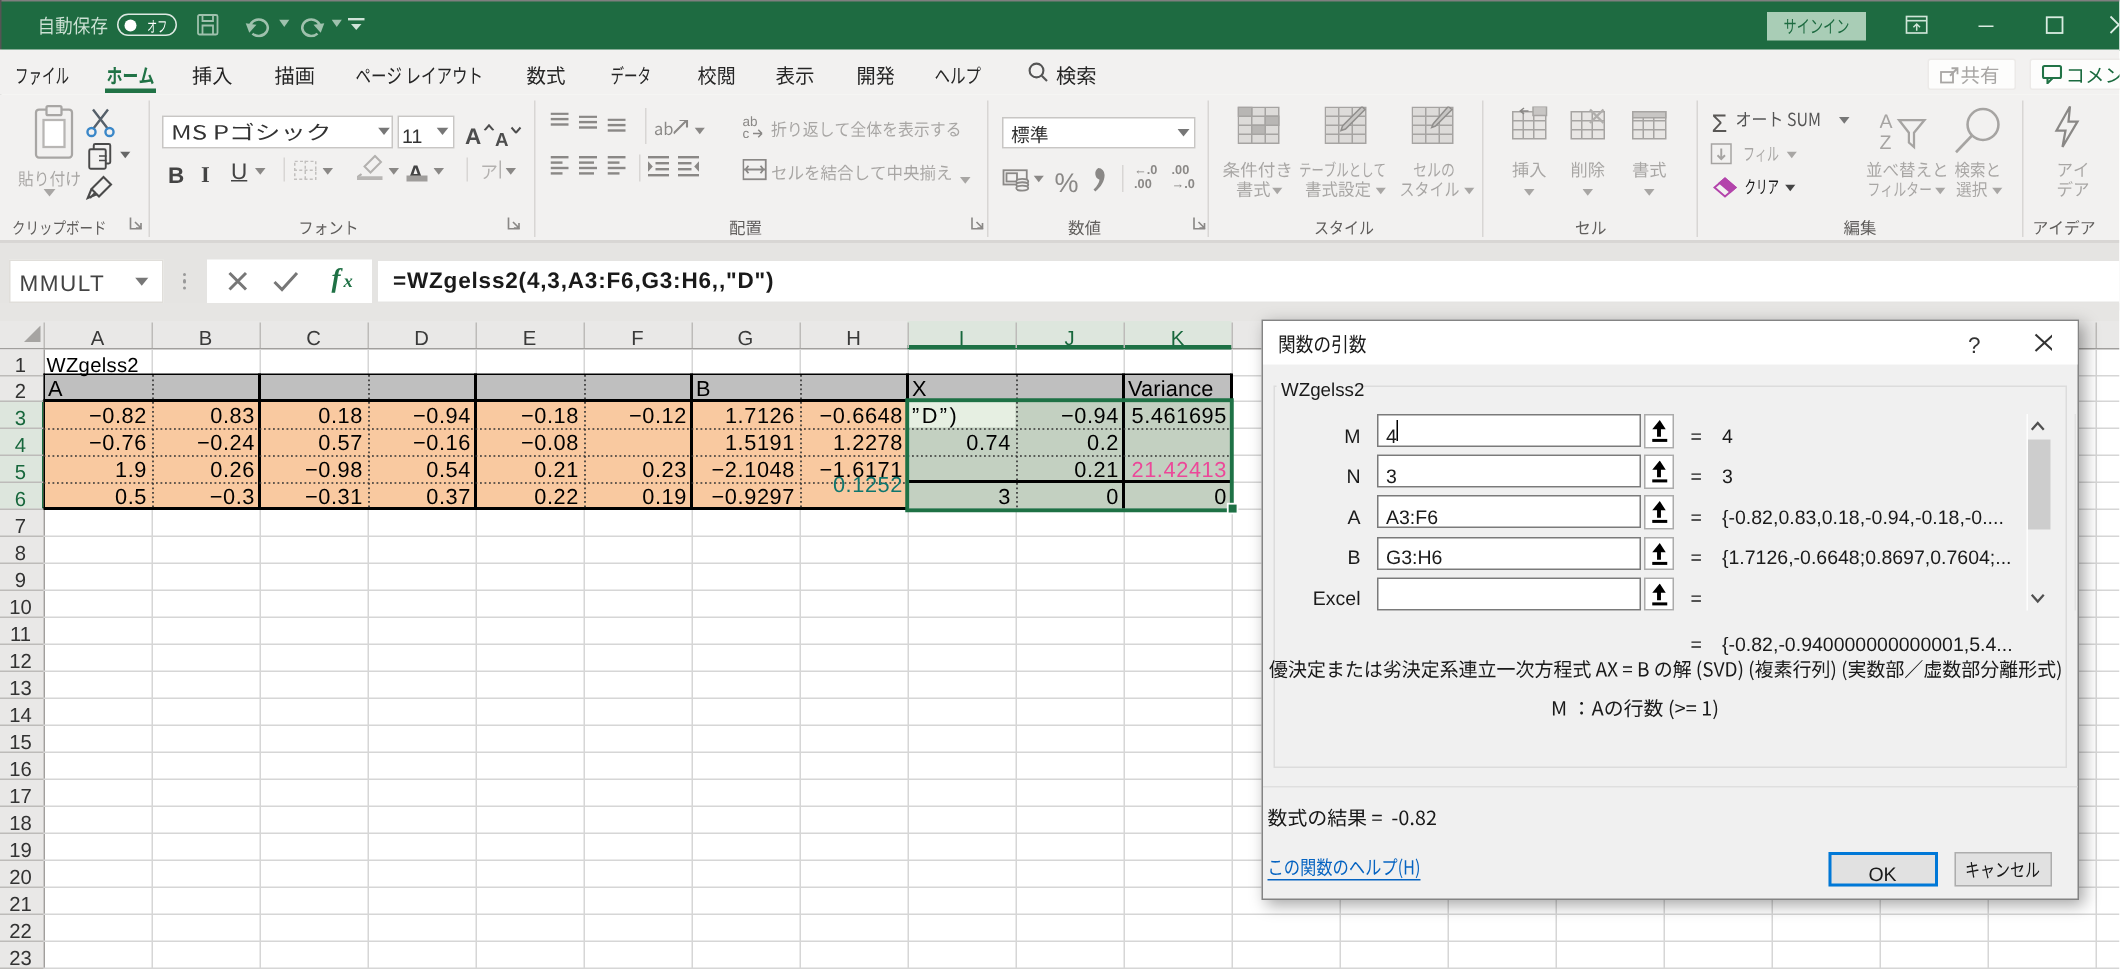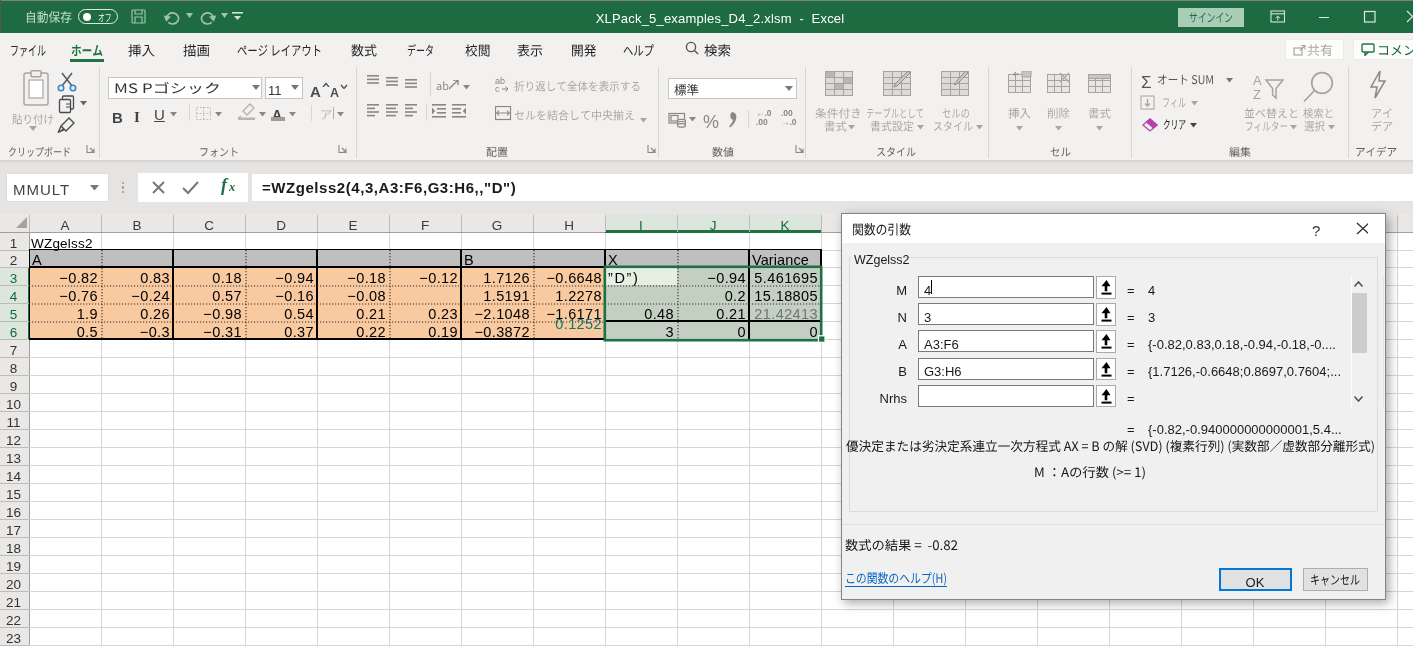--- a/index.html
+++ b/index.html
@@ -39,21 +39,20 @@
     </svg>
     <svg style="position:absolute;left:221px;top:13px" width="8" height="7" viewBox="0 0 8 7">
       <path d="M0 0h7l-3.5 5z" fill="#9fc1ad"></path>
     </svg>
     <svg style="position:absolute;left:232px;top:12px" width="12" height="10" viewBox="0 0 12 10">
       <g fill="#cfe3d8">
         <rect x="0" y="0" width="11" height="1.6"></rect>
         <path d="M2 4h7l-3.5 4z"></path>
       </g>
     </svg>
-    <div style="position:absolute;left:420px;top:8.0px;width:600px;text-align:center;font:normal 13px 'Liberation Sans',sans-serif;color:#ffffff;letter-spacing:0.2px;white-space:pre;line-height:13px;height:17px;display:flex;align-items:flex-end;justify-content:center">XLPack_5_examples_D4_2.xlsm  -  Excel</div>
     <div style="position:absolute;left:1177.5px;top:8px;width:66.5px;height:19px;background:#a9cdb6"></div>
     <svg style="position:absolute;left:1188.5px;top:10.3px;overflow:visible" width="44" height="16">
       <path transform="translate(0,12.0)" d="M0.6 -6.9V-5.9C0.7 -5.9 1.1 -5.9 1.5 -5.9H2.4V-4.0C2.4 -3.5 2.4 -3.0 2.4 -2.9H3.2C3.2 -3.0 3.1 -3.6 3.1 -4.0V-5.9H5.6V-5.4C5.6 -2.1 4.8 -1.0 3.2 -0.2L3.8 0.6C5.8 -0.7 6.3 -2.3 6.3 -5.5V-5.9H7.3C7.7 -5.9 8.0 -5.9 8.1 -5.9V-6.9C8.0 -6.9 7.7 -6.9 7.3 -6.9H6.3V-8.4C6.3 -8.8 6.4 -9.2 6.4 -9.3H5.6C5.6 -9.2 5.6 -8.8 5.6 -8.4V-6.9H3.1V-8.4C3.1 -8.8 3.2 -9.1 3.2 -9.3H2.4C2.4 -9.0 2.4 -8.6 2.4 -8.4V-6.9H1.5C1.1 -6.9 0.7 -6.9 0.6 -6.9Z M9.6 -4.3 9.9 -3.4C11.1 -3.9 12.3 -4.6 13.3 -5.4V-0.9C13.3 -0.5 13.2 0.1 13.2 0.4H14.1C14.0 0.1 14.0 -0.5 14.0 -0.9V-6.0C14.9 -6.8 15.7 -7.7 16.4 -8.7L15.8 -9.4C15.2 -8.4 14.3 -7.4 13.4 -6.6C12.4 -5.7 11.1 -4.9 9.6 -4.3Z M19.6 -8.8 19.1 -8.1C19.7 -7.5 20.8 -6.2 21.3 -5.6L21.8 -6.3C21.3 -7.0 20.2 -8.2 19.6 -8.8ZM18.8 -0.8 19.3 0.2C20.8 -0.1 21.9 -0.9 22.8 -1.6C24.1 -2.8 25.1 -4.4 25.7 -5.9L25.3 -6.9C24.8 -5.4 23.7 -3.7 22.4 -2.5C21.5 -1.8 20.4 -1.1 18.8 -0.8Z M27.2 -4.3 27.5 -3.4C28.7 -3.9 29.9 -4.6 30.9 -5.4V-0.9C30.9 -0.5 30.8 0.1 30.8 0.4H31.7C31.6 0.1 31.6 -0.5 31.6 -0.9V-6.0C32.5 -6.8 33.3 -7.7 34.0 -8.7L33.4 -9.4C32.8 -8.4 31.9 -7.4 31.0 -6.6C30.0 -5.7 28.7 -4.9 27.2 -4.3Z M37.2 -8.8 36.7 -8.1C37.3 -7.5 38.4 -6.2 38.9 -5.6L39.4 -6.3C38.9 -7.0 37.8 -8.2 37.2 -8.8ZM36.4 -0.8 36.9 0.2C38.4 -0.1 39.5 -0.9 40.4 -1.6C41.7 -2.8 42.7 -4.4 43.3 -5.9L42.9 -6.9C42.4 -5.4 41.3 -3.7 40.0 -2.5C39.1 -1.8 38.0 -1.1 36.4 -0.8Z" fill="#1e6b41"></path>
     </svg>
     <svg style="position:absolute;left:1270px;top:10px" width="16" height="14" viewBox="0 0 16 14">
       <g stroke="#cfe5d8" fill="none" stroke-width="1.1">
         <rect x="1" y="1" width="13.5" height="11"></rect>
         <path d="M1 3.8h13.5"></path>
         <path d="M7.8 10.5V6.5M5.6 8.2l2.2-2.2L10 8.2" stroke-width="1"></path>
       </g>
@@ -771,40 +770,39 @@
     <div style="position:absolute;left:202px;top:266.7px;width:400px;text-align:right;font:normal 14.5px 'Liberation Sans',sans-serif;color:#000;letter-spacing:0.4px;white-space:pre;line-height:14.5px;height:18.5px;display:flex;align-items:flex-end;justify-content:flex-end">−0.6648</div>
     <div style="position:absolute;left:346px;top:266.7px;width:400px;text-align:right;font:normal 14.5px 'Liberation Sans',sans-serif;color:#000;letter-spacing:0.4px;white-space:pre;line-height:14.5px;height:18.5px;display:flex;align-items:flex-end;justify-content:flex-end">−0.94</div>
     <div style="position:absolute;left:418px;top:266.7px;width:400px;text-align:center;font:normal 14.5px 'Liberation Sans',sans-serif;color:#000;letter-spacing:0.4px;white-space:pre;line-height:14.5px;height:18.5px;display:flex;align-items:flex-end;justify-content:flex-end">5.461695</div>
     <div style="position:absolute;left:-302px;top:284.7px;width:400px;text-align:right;font:normal 14.5px 'Liberation Sans',sans-serif;color:#000;letter-spacing:0.4px;white-space:pre;line-height:14.5px;height:18.5px;display:flex;align-items:flex-end;justify-content:flex-end">−0.76</div>
     <div style="position:absolute;left:-230px;top:284.7px;width:400px;text-align:right;font:normal 14.5px 'Liberation Sans',sans-serif;color:#000;letter-spacing:0.4px;white-space:pre;line-height:14.5px;height:18.5px;display:flex;align-items:flex-end;justify-content:flex-end">−0.24</div>
     <div style="position:absolute;left:-158px;top:284.7px;width:400px;text-align:right;font:normal 14.5px 'Liberation Sans',sans-serif;color:#000;letter-spacing:0.4px;white-space:pre;line-height:14.5px;height:18.5px;display:flex;align-items:flex-end;justify-content:flex-end">0.57</div>
     <div style="position:absolute;left:-86px;top:284.7px;width:400px;text-align:right;font:normal 14.5px 'Liberation Sans',sans-serif;color:#000;letter-spacing:0.4px;white-space:pre;line-height:14.5px;height:18.5px;display:flex;align-items:flex-end;justify-content:flex-end">−0.16</div>
     <div style="position:absolute;left:-14px;top:284.7px;width:400px;text-align:right;font:normal 14.5px 'Liberation Sans',sans-serif;color:#000;letter-spacing:0.4px;white-space:pre;line-height:14.5px;height:18.5px;display:flex;align-items:flex-end;justify-content:flex-end">−0.08</div>
     <div style="position:absolute;left:130px;top:284.7px;width:400px;text-align:right;font:normal 14.5px 'Liberation Sans',sans-serif;color:#000;letter-spacing:0.4px;white-space:pre;line-height:14.5px;height:18.5px;display:flex;align-items:flex-end;justify-content:flex-end">1.5191</div>
     <div style="position:absolute;left:202px;top:284.7px;width:400px;text-align:right;font:normal 14.5px 'Liberation Sans',sans-serif;color:#000;letter-spacing:0.4px;white-space:pre;line-height:14.5px;height:18.5px;display:flex;align-items:flex-end;justify-content:flex-end">1.2278</div>
+    <div style="position:absolute;left:274px;top:284.7px;width:400px;text-align:right;font:normal 14.5px 'Liberation Sans',sans-serif;color:#000;letter-spacing:0.4px;white-space:pre;line-height:14.5px;height:18.5px;display:flex;align-items:flex-end;justify-content:flex-end">0.74</div>
     <div style="position:absolute;left:346px;top:284.7px;width:400px;text-align:right;font:normal 14.5px 'Liberation Sans',sans-serif;color:#000;letter-spacing:0.4px;white-space:pre;line-height:14.5px;height:18.5px;display:flex;align-items:flex-end;justify-content:flex-end">0.2</div>
-    <div style="position:absolute;left:418px;top:284.7px;width:400px;text-align:right;font:normal 14.5px 'Liberation Sans',sans-serif;color:#000;letter-spacing:0.4px;white-space:pre;line-height:14.5px;height:18.5px;display:flex;align-items:flex-end;justify-content:flex-end">15.18805</div>
     <div style="position:absolute;left:-302px;top:302.7px;width:400px;text-align:right;font:normal 14.5px 'Liberation Sans',sans-serif;color:#000;letter-spacing:0.4px;white-space:pre;line-height:14.5px;height:18.5px;display:flex;align-items:flex-end;justify-content:flex-end">1.9</div>
     <div style="position:absolute;left:-230px;top:302.7px;width:400px;text-align:right;font:normal 14.5px 'Liberation Sans',sans-serif;color:#000;letter-spacing:0.4px;white-space:pre;line-height:14.5px;height:18.5px;display:flex;align-items:flex-end;justify-content:flex-end">0.26</div>
     <div style="position:absolute;left:-158px;top:302.7px;width:400px;text-align:right;font:normal 14.5px 'Liberation Sans',sans-serif;color:#000;letter-spacing:0.4px;white-space:pre;line-height:14.5px;height:18.5px;display:flex;align-items:flex-end;justify-content:flex-end">−0.98</div>
     <div style="position:absolute;left:-86px;top:302.7px;width:400px;text-align:right;font:normal 14.5px 'Liberation Sans',sans-serif;color:#000;letter-spacing:0.4px;white-space:pre;line-height:14.5px;height:18.5px;display:flex;align-items:flex-end;justify-content:flex-end">0.54</div>
     <div style="position:absolute;left:-14px;top:302.7px;width:400px;text-align:right;font:normal 14.5px 'Liberation Sans',sans-serif;color:#000;letter-spacing:0.4px;white-space:pre;line-height:14.5px;height:18.5px;display:flex;align-items:flex-end;justify-content:flex-end">0.21</div>
     <div style="position:absolute;left:58px;top:302.7px;width:400px;text-align:right;font:normal 14.5px 'Liberation Sans',sans-serif;color:#000;letter-spacing:0.4px;white-space:pre;line-height:14.5px;height:18.5px;display:flex;align-items:flex-end;justify-content:flex-end">0.23</div>
     <div style="position:absolute;left:130px;top:302.7px;width:400px;text-align:right;font:normal 14.5px 'Liberation Sans',sans-serif;color:#000;letter-spacing:0.4px;white-space:pre;line-height:14.5px;height:18.5px;display:flex;align-items:flex-end;justify-content:flex-end">−2.1048</div>
     <div style="position:absolute;left:202px;top:302.7px;width:400px;text-align:right;font:normal 14.5px 'Liberation Sans',sans-serif;color:#000;letter-spacing:0.4px;white-space:pre;line-height:14.5px;height:18.5px;display:flex;align-items:flex-end;justify-content:flex-end">−1.6171</div>
-    <div style="position:absolute;left:274px;top:302.7px;width:400px;text-align:right;font:normal 14.5px 'Liberation Sans',sans-serif;color:#000;letter-spacing:0.4px;white-space:pre;line-height:14.5px;height:18.5px;display:flex;align-items:flex-end;justify-content:flex-end">0.48</div>
     <div style="position:absolute;left:346px;top:302.7px;width:400px;text-align:right;font:normal 14.5px 'Liberation Sans',sans-serif;color:#000;letter-spacing:0.4px;white-space:pre;line-height:14.5px;height:18.5px;display:flex;align-items:flex-end;justify-content:flex-end">0.21</div>
-    <div style="position:absolute;left:418px;top:302.7px;width:400px;text-align:center;font:normal 14.5px 'Liberation Sans',sans-serif;color:#737373;letter-spacing:0.4px;white-space:pre;line-height:14.5px;height:18.5px;display:flex;align-items:flex-end;justify-content:flex-end">21.42413</div>
+    <div style="position:absolute;left:418px;top:302.7px;width:400px;text-align:center;font:normal 14.5px 'Liberation Sans',sans-serif;color:#ec4899;letter-spacing:0.4px;white-space:pre;line-height:14.5px;height:18.5px;display:flex;align-items:flex-end;justify-content:flex-end">21.42413</div>
     <div style="position:absolute;left:-302px;top:320.7px;width:400px;text-align:right;font:normal 14.5px 'Liberation Sans',sans-serif;color:#000;letter-spacing:0.4px;white-space:pre;line-height:14.5px;height:18.5px;display:flex;align-items:flex-end;justify-content:flex-end">0.5</div>
     <div style="position:absolute;left:-230px;top:320.7px;width:400px;text-align:right;font:normal 14.5px 'Liberation Sans',sans-serif;color:#000;letter-spacing:0.4px;white-space:pre;line-height:14.5px;height:18.5px;display:flex;align-items:flex-end;justify-content:flex-end">−0.3</div>
     <div style="position:absolute;left:-158px;top:320.7px;width:400px;text-align:right;font:normal 14.5px 'Liberation Sans',sans-serif;color:#000;letter-spacing:0.4px;white-space:pre;line-height:14.5px;height:18.5px;display:flex;align-items:flex-end;justify-content:flex-end">−0.31</div>
     <div style="position:absolute;left:-86px;top:320.7px;width:400px;text-align:right;font:normal 14.5px 'Liberation Sans',sans-serif;color:#000;letter-spacing:0.4px;white-space:pre;line-height:14.5px;height:18.5px;display:flex;align-items:flex-end;justify-content:flex-end">0.37</div>
     <div style="position:absolute;left:-14px;top:320.7px;width:400px;text-align:right;font:normal 14.5px 'Liberation Sans',sans-serif;color:#000;letter-spacing:0.4px;white-space:pre;line-height:14.5px;height:18.5px;display:flex;align-items:flex-end;justify-content:flex-end">0.22</div>
     <div style="position:absolute;left:58px;top:320.7px;width:400px;text-align:right;font:normal 14.5px 'Liberation Sans',sans-serif;color:#000;letter-spacing:0.4px;white-space:pre;line-height:14.5px;height:18.5px;display:flex;align-items:flex-end;justify-content:flex-end">0.19</div>
-    <div style="position:absolute;left:130px;top:320.7px;width:400px;text-align:right;font:normal 14.5px 'Liberation Sans',sans-serif;color:#000;letter-spacing:0.4px;white-space:pre;line-height:14.5px;height:18.5px;display:flex;align-items:flex-end;justify-content:flex-end">−0.3872</div>
+    <div style="position:absolute;left:130px;top:320.7px;width:400px;text-align:right;font:normal 14.5px 'Liberation Sans',sans-serif;color:#000;letter-spacing:0.4px;white-space:pre;line-height:14.5px;height:18.5px;display:flex;align-items:flex-end;justify-content:flex-end">−0.9297</div>
     <div style="position:absolute;left:202px;top:313px;width:400px;text-align:right;font:normal 14.5px 'Liberation Sans',sans-serif;color:#0f766e;letter-spacing:0.4px;white-space:pre;line-height:14.5px;height:18.5px;display:flex;align-items:flex-end;justify-content:flex-end">0.1252</div>
     <div style="position:absolute;left:274px;top:320.7px;width:400px;text-align:right;font:normal 14.5px 'Liberation Sans',sans-serif;color:#000;letter-spacing:0.4px;white-space:pre;line-height:14.5px;height:18.5px;display:flex;align-items:flex-end;justify-content:flex-end">3</div>
     <div style="position:absolute;left:346px;top:320.7px;width:400px;text-align:right;font:normal 14.5px 'Liberation Sans',sans-serif;color:#000;letter-spacing:0.4px;white-space:pre;line-height:14.5px;height:18.5px;display:flex;align-items:flex-end;justify-content:flex-end">0</div>
     <div style="position:absolute;left:418px;top:320.7px;width:400px;text-align:right;font:normal 14.5px 'Liberation Sans',sans-serif;color:#000;letter-spacing:0.4px;white-space:pre;line-height:14.5px;height:18.5px;display:flex;align-items:flex-end;justify-content:flex-end">0</div>
     <div style="position:absolute;left:608px;top:267.0px;font:normal 14.5px 'Liberation Sans',sans-serif;color:#000;letter-spacing:1.6px;white-space:pre;line-height:14.5px;height:18.5px;display:flex;align-items:flex-end">”D”)</div>
     <div style="position:absolute;left:841px;top:213px;width:545px;height:387px;background:#f0f0f0;border:1px solid #848484;box-shadow:3px 3px 10px rgba(0,0,0,0.35)"></div>
     <div style="position:absolute;left:842px;top:214px;width:543px;height:28.5px;background:#fff"></div>
     <svg style="position:absolute;left:852.0px;top:220.5px;overflow:visible" width="59" height="18">
       <path transform="translate(0,13.5)" d="M10.4 -10.8H6.4V-6.4H9.9V-0.1C9.9 0.1 9.9 0.1 9.7 0.1L8.6 0.1C8.7 -0.1 8.9 -0.2 9.0 -0.3C7.8 -0.6 6.9 -1.3 6.4 -2.2H9.0V-3.0H6.2V-3.1V-4.1H8.8V-4.8H7.4L8.0 -5.9L7.2 -6.2C7.1 -5.8 6.8 -5.3 6.6 -4.8H5.1C5.0 -5.2 4.7 -5.8 4.4 -6.2L3.8 -6.0C4.0 -5.6 4.2 -5.2 4.3 -4.8H3.0V-4.1H5.4V-3.1V-3.0H2.8V-2.2H5.3C5.0 -1.5 4.4 -0.8 2.7 -0.2C2.9 -0.1 3.1 0.2 3.2 0.4C4.8 -0.1 5.5 -0.9 5.9 -1.6C6.5 -0.6 7.3 0.1 8.5 0.4L8.6 0.2C8.7 0.4 8.8 0.8 8.8 1.1C9.6 1.1 10.1 1.1 10.4 0.9C10.7 0.7 10.8 0.4 10.8 -0.1V-10.8ZM4.5 -8.2V-7.1H1.9V-8.2ZM4.5 -9.0H1.9V-10.0H4.5ZM9.9 -8.2V-7.1H7.2V-8.2ZM9.9 -9.0H7.2V-10.0H9.9ZM1.1 -10.8V1.1H1.9V-6.4H5.4V-10.8Z M17.0 -11.1C16.8 -10.5 16.4 -9.8 16.1 -9.3L16.7 -9.0C17.0 -9.4 17.4 -10.1 17.7 -10.7ZM12.8 -10.7C13.1 -10.1 13.4 -9.4 13.5 -8.9L14.2 -9.3C14.1 -9.8 13.8 -10.5 13.4 -11.0ZM19.2 -11.4C18.9 -9.0 18.3 -6.7 17.3 -5.3C17.5 -5.1 17.9 -4.7 18.0 -4.6C18.3 -5.0 18.6 -5.6 18.9 -6.3C19.1 -4.9 19.5 -3.6 19.9 -2.5C19.3 -1.5 18.6 -0.7 17.5 -0.0C17.2 -0.4 16.7 -0.7 16.2 -1.0C16.6 -1.6 16.9 -2.4 17.0 -3.3H18.1V-4.1H14.9L15.3 -5.1L15.1 -5.1H15.6V-7.2C16.2 -6.7 16.9 -6.0 17.2 -5.7L17.7 -6.4C17.4 -6.7 16.1 -7.6 15.6 -8.0V-8.0H18.0V-8.9H15.6V-11.4H14.8V-8.9H12.3V-8.0H14.5C14.0 -7.1 13.1 -6.3 12.2 -5.9C12.4 -5.7 12.6 -5.3 12.7 -5.1C13.4 -5.6 14.2 -6.3 14.8 -7.1V-5.2L14.5 -5.3L14.0 -4.1H12.3V-3.3H13.6C13.3 -2.6 13.0 -1.9 12.7 -1.4L13.5 -1.1L13.7 -1.4C14.1 -1.2 14.4 -1.0 14.8 -0.8C14.2 -0.3 13.4 0.0 12.3 0.2C12.4 0.4 12.6 0.8 12.7 1.1C14.0 0.8 14.9 0.3 15.6 -0.3C16.1 0.0 16.6 0.4 17.0 0.7L17.3 0.4C17.4 0.6 17.6 0.9 17.7 1.1C18.8 0.4 19.7 -0.4 20.4 -1.5C21.0 -0.4 21.7 0.5 22.6 1.1C22.8 0.8 23.0 0.4 23.2 0.2C22.3 -0.4 21.5 -1.3 20.9 -2.5C21.7 -3.9 22.1 -5.7 22.4 -7.9H23.1V-8.9H19.7C19.8 -9.6 20.0 -10.4 20.1 -11.2ZM14.5 -3.3H16.2C16.0 -2.6 15.8 -2.0 15.4 -1.5C15.0 -1.7 14.5 -2.0 14.0 -2.2ZM19.4 -7.9H21.5C21.3 -6.2 21.0 -4.8 20.5 -3.6C20.0 -4.8 19.6 -6.3 19.4 -7.9Z M29.2 -8.7C29.1 -7.4 28.9 -6.1 28.6 -5.0C28.0 -2.7 27.3 -1.8 26.8 -1.8C26.2 -1.8 25.6 -2.6 25.6 -4.3C25.6 -6.1 27.0 -8.3 29.2 -8.7ZM30.2 -8.7C32.2 -8.5 33.3 -6.8 33.3 -4.8C33.3 -2.4 31.9 -1.1 30.3 -0.8C30.1 -0.7 29.7 -0.6 29.3 -0.6L29.9 0.4C32.7 0.0 34.3 -1.9 34.3 -4.7C34.3 -7.5 32.6 -9.7 29.8 -9.7C26.9 -9.7 24.6 -7.1 24.6 -4.2C24.6 -2.0 25.7 -0.6 26.7 -0.6C27.8 -0.6 28.8 -2.0 29.5 -4.8C29.8 -6.0 30.0 -7.4 30.2 -8.7Z M44.5 -11.2V1.1H45.4V-11.2ZM36.9 -7.7C36.8 -6.3 36.5 -4.5 36.2 -3.4L37.1 -3.2L37.3 -3.9H40.4C40.2 -1.4 40.0 -0.4 39.7 -0.1C39.6 0.0 39.5 0.1 39.2 0.1C38.9 0.1 38.1 0.1 37.3 -0.0C37.5 0.3 37.6 0.7 37.7 1.0C38.4 1.1 39.2 1.1 39.5 1.0C40.0 1.0 40.2 0.9 40.5 0.6C40.9 0.1 41.1 -1.1 41.3 -4.3C41.3 -4.5 41.3 -4.8 41.3 -4.8H37.4L37.7 -6.7H41.3V-10.8H36.5V-9.8H40.4V-7.7Z M52.4 -11.1C52.2 -10.5 51.8 -9.8 51.5 -9.3L52.1 -9.0C52.4 -9.4 52.8 -10.1 53.1 -10.7ZM48.2 -10.7C48.5 -10.1 48.8 -9.4 48.9 -8.9L49.6 -9.3C49.5 -9.8 49.2 -10.5 48.8 -11.0ZM54.6 -11.4C54.3 -9.0 53.7 -6.7 52.7 -5.3C52.9 -5.1 53.3 -4.7 53.4 -4.6C53.7 -5.0 54.0 -5.6 54.3 -6.3C54.5 -4.9 54.9 -3.6 55.3 -2.5C54.7 -1.5 54.0 -0.7 52.9 -0.0C52.6 -0.4 52.1 -0.7 51.6 -1.0C52.0 -1.6 52.3 -2.4 52.4 -3.3H53.5V-4.1H50.3L50.7 -5.1L50.5 -5.1H51.0V-7.2C51.6 -6.7 52.3 -6.0 52.6 -5.7L53.1 -6.4C52.8 -6.7 51.5 -7.6 51.0 -8.0V-8.0H53.4V-8.9H51.0V-11.4H50.2V-8.9H47.7V-8.0H49.9C49.4 -7.1 48.5 -6.3 47.6 -5.9C47.8 -5.7 48.0 -5.3 48.1 -5.1C48.8 -5.6 49.6 -6.3 50.2 -7.1V-5.2L49.9 -5.3L49.4 -4.1H47.7V-3.3H49.0C48.7 -2.6 48.4 -1.9 48.1 -1.4L48.9 -1.1L49.1 -1.4C49.5 -1.2 49.8 -1.0 50.2 -0.8C49.6 -0.3 48.8 0.0 47.7 0.2C47.8 0.4 48.0 0.8 48.1 1.1C49.4 0.8 50.3 0.3 51.0 -0.3C51.5 0.0 52.0 0.4 52.4 0.7L52.7 0.4C52.8 0.6 53.0 0.9 53.1 1.1C54.2 0.4 55.1 -0.4 55.8 -1.5C56.4 -0.4 57.1 0.5 58.0 1.1C58.2 0.8 58.4 0.4 58.6 0.2C57.7 -0.4 56.9 -1.3 56.3 -2.5C57.1 -3.9 57.5 -5.7 57.8 -7.9H58.5V-8.9H55.1C55.2 -9.6 55.4 -10.4 55.5 -11.2ZM49.9 -3.3H51.6C51.4 -2.6 51.2 -2.0 50.8 -1.5C50.4 -1.7 49.9 -2.0 49.4 -2.2ZM54.8 -7.9H56.9C56.7 -6.2 56.4 -4.8 55.9 -3.6C55.4 -4.8 55.0 -6.3 54.8 -7.9Z" fill="#1a1a1a"></path>
     </svg>
@@ -849,21 +847,21 @@
     <div style="position:absolute;left:507px;top:361.1px;width:400px;text-align:right;font:normal 13px 'Liberation Sans',sans-serif;color:#1a1a1a;letter-spacing:0px;white-space:pre;line-height:13px;height:17px;display:flex;align-items:flex-end;justify-content:flex-end">B</div>
     <div style="position:absolute;left:918px;top:357.6px;width:176px;height:22px;background:#fff;border:1px solid #7a7a7a"></div>
     <div style="position:absolute;left:924px;top:361.1px;font:normal 13px 'Liberation Sans',sans-serif;color:#1a1a1a;letter-spacing:0px;white-space:pre;line-height:13px;height:17px;display:flex;align-items:flex-end">G3:H6</div>
     <div style="position:absolute;left:1095.5px;top:357.6px;width:20px;height:22.5px;background:#fff;border:1.5px solid #ababab"></div>
     <svg style="position:absolute;left:1099.5px;top:361.6px" width="13" height="15" viewBox="0 0 13 15">
       <path d="M6.5 0 1.5 6.2h3.2v5h2.6v-5h3.2z" fill="#000"></path>
       <rect x="1.5" y="12.6" width="10" height="2" fill="#000"></rect>
     </svg>
     <div style="position:absolute;left:1127px;top:361.1px;font:normal 13px 'Liberation Sans',sans-serif;color:#1a1a1a;letter-spacing:0px;white-space:pre;line-height:13px;height:17px;display:flex;align-items:flex-end">=</div>
     <div style="position:absolute;left:1148px;top:361.1px;font:normal 13px 'Liberation Sans',sans-serif;color:#1a1a1a;letter-spacing:0px;white-space:pre;line-height:13px;height:17px;display:flex;align-items:flex-end">{1.7126,-0.6648;0.8697,0.7604;...</div>
-    <div style="position:absolute;left:507px;top:388.3px;width:400px;text-align:right;font:normal 13px 'Liberation Sans',sans-serif;color:#1a1a1a;letter-spacing:0px;white-space:pre;line-height:13px;height:17px;display:flex;align-items:flex-end;justify-content:flex-end">Nrhs</div>
+    <div style="position:absolute;left:507px;top:388.3px;width:400px;text-align:right;font:normal 13px 'Liberation Sans',sans-serif;color:#1a1a1a;letter-spacing:0px;white-space:pre;line-height:13px;height:17px;display:flex;align-items:flex-end;justify-content:flex-end">Excel</div>
     <div style="position:absolute;left:918px;top:384.8px;width:176px;height:22px;background:#fff;border:1px solid #7a7a7a"></div>
     <div style="position:absolute;left:1095.5px;top:384.8px;width:20px;height:22.5px;background:#fff;border:1.5px solid #ababab"></div>
     <svg style="position:absolute;left:1099.5px;top:388.8px" width="13" height="15" viewBox="0 0 13 15">
       <path d="M6.5 0 1.5 6.2h3.2v5h2.6v-5h3.2z" fill="#000"></path>
       <rect x="1.5" y="12.6" width="10" height="2" fill="#000"></rect>
     </svg>
     <div style="position:absolute;left:1127px;top:388.3px;font:normal 13px 'Liberation Sans',sans-serif;color:#1a1a1a;letter-spacing:0px;white-space:pre;line-height:13px;height:17px;display:flex;align-items:flex-end">=</div>
     <div style="position:absolute;left:1350.5px;top:276px;width:1px;height:131px;background:#fdfdfd"></div>
     <div style="position:absolute;left:1383px;top:276px;width:1px;height:131px;background:#e3e3e3"></div>
     <svg style="position:absolute;left:1351px;top:277px" width="15" height="15" viewBox="0 0 15 15">

